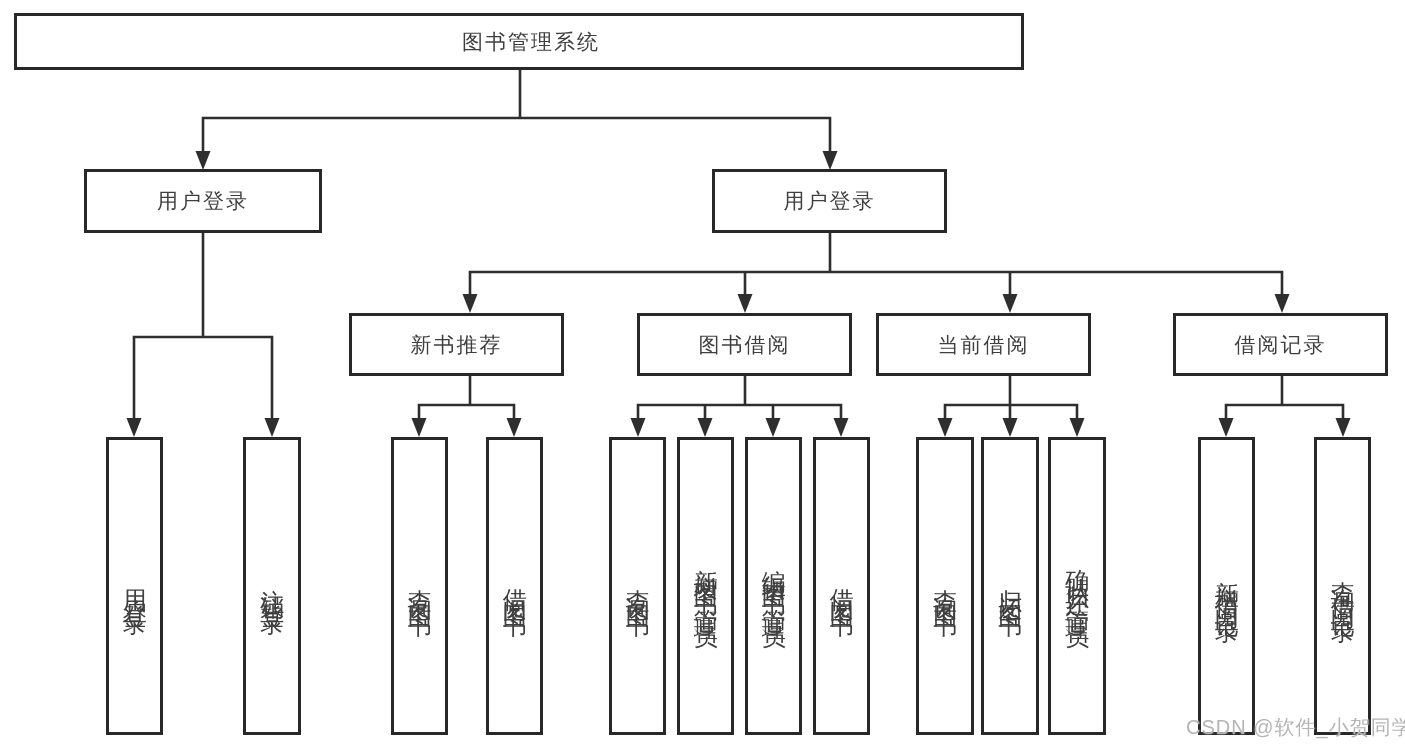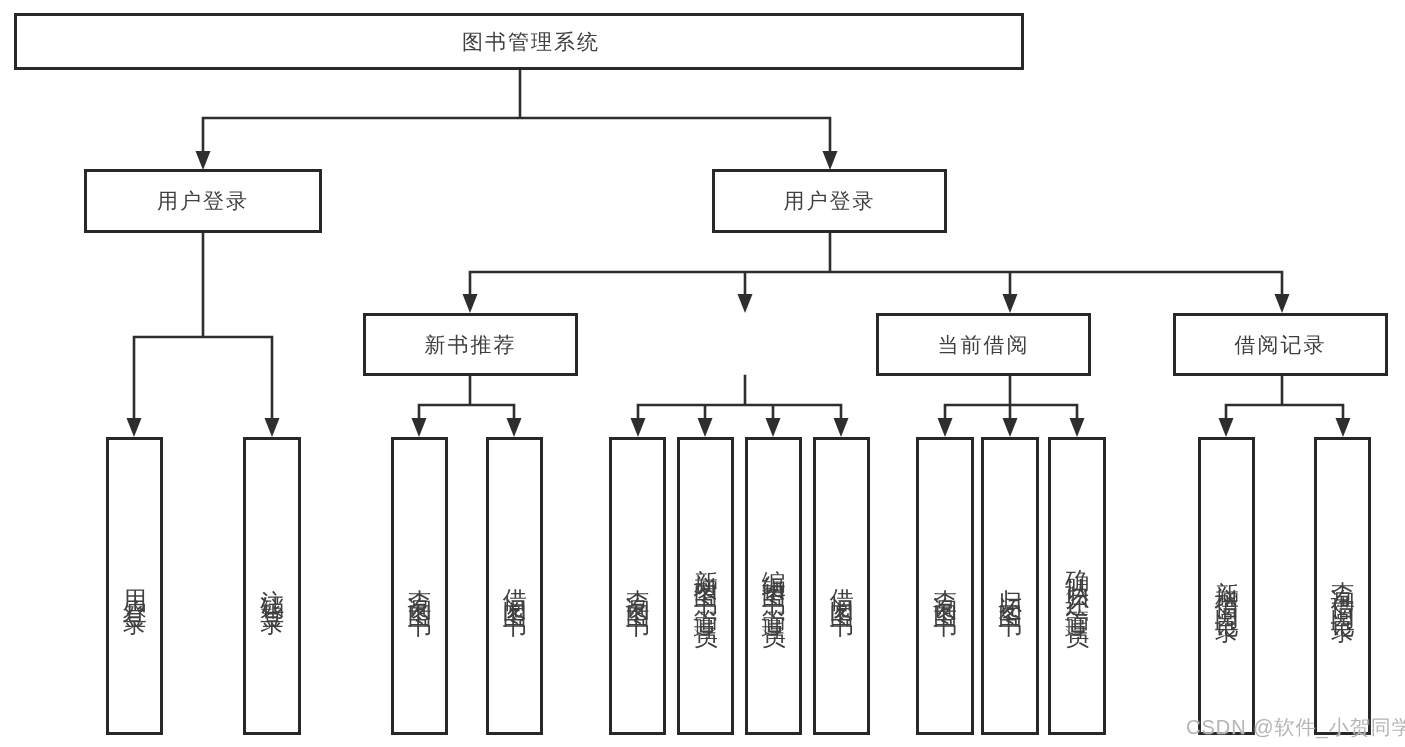--- a/index.html
+++ b/index.html
@@ -33,21 +33,21 @@
     font-size:24px;
     line-height:1.1;
     letter-spacing:8px;
     color:#3f3f3f;
   }
   
   .n-root   { left:14px;   top:13px;  width:1010px; height:57px; }
   .n-login  { left:84px;   top:169px; width:238px;  height:64px; }
   .n-mgmt   { left:712px;  top:169px; width:235px;  height:64px; }
   .lvl3     { top:313px; width:215px; height:63px; }
-  .n-rec    { left:363px; }
+  .n-rec    { left:349px; }
   .n-borrow { left:637px; }
   .n-cur    { left:876px; }
   .n-hist   { left:1173px; }
   .leaf     { top:437px; width:57px; height:298px; }
   .lf-ulogin  { left:106px; }
   .lf-logout  { left:243px; width:58px; }
   .lf-rq      { left:391px; }
   .lf-rb      { left:486px; }
   .lf-bq      { left:609px; }
   .lf-badd    { left:677px; }
@@ -119,20 +119,23 @@
   <div class="box n-login">
     <span class="hlabel">用户登录</span>
   </div>
   <div class="box n-mgmt">
     <span class="hlabel">用户登录</span>
   </div>
 
   <div class="box lvl3 n-rec">
     <span class="hlabel">新书推荐</span>
   </div>
+  <div class="box lvl3 n-borrow">
+    <span class="hlabel">图书借阅</span>
+  </div>
   <div class="box lvl3 n-cur">
     <span class="hlabel">当前借阅</span>
   </div>
   <div class="box lvl3 n-hist">
     <span class="hlabel">借阅记录</span>
   </div>
 
   <div class="box leaf lf-ulogin">
     <span class="vlabel">用户登录</span>
   </div>

